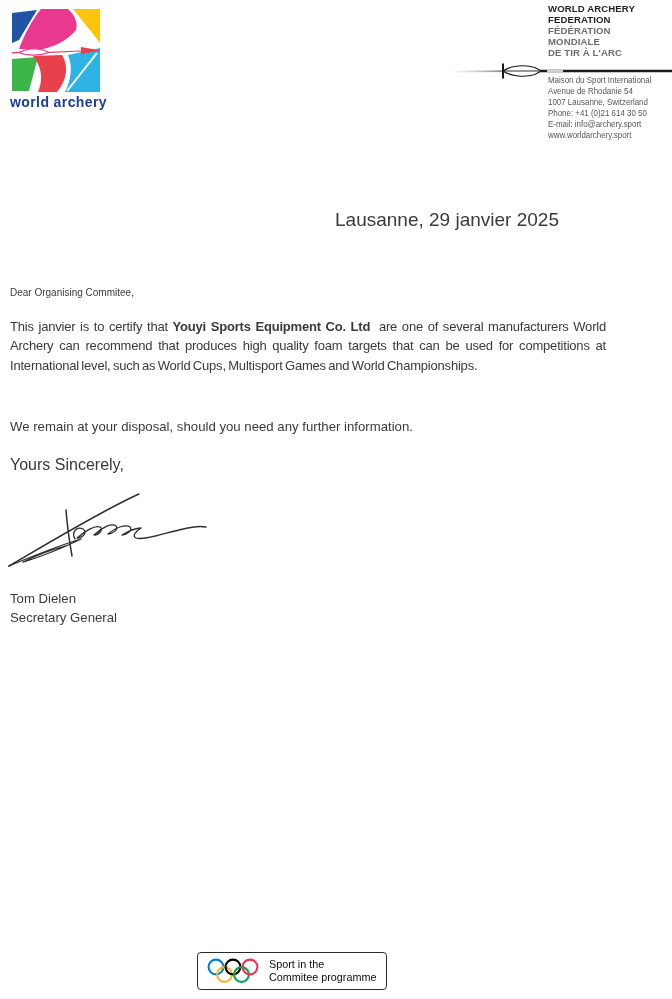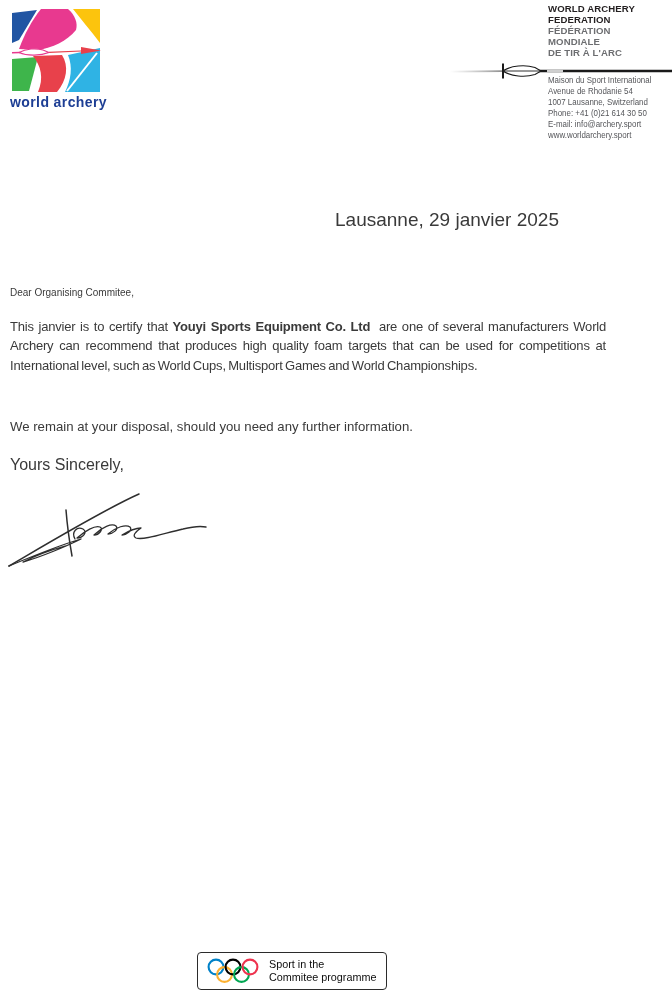--- a/index.html
+++ b/index.html
@@ -111,20 +111,24 @@
 
   <svg class="abs sig" width="205" height="88" viewBox="0 0 205 88">
     <g fill="none" stroke="#2e2e2e" stroke-linecap="round" stroke-linejoin="round">
       <path stroke-width="1.6" d="M4,83 C40,62 100,26 134,11"></path>
       <path stroke-width="1.3" d="M4,83 C28,73 52,63 76,56 C62,63 36,74 18,79 C30,73 46,67 60,63"></path>
       <path stroke-width="1.5" d="M61,27 C62,40 64,56 67,73"></path>
       <path stroke-width="1.3" d="M70,56 C66,49 72,43 78,46 C83,49 78,55 72,55 C80,48 90,42 95,44 C99,46 94,52 89,52 C97,44 107,40 111,43 C114,46 108,51 103,51 C111,44 121,41 125,44 C128,47 122,52 117,52 C122,49 130,45 136,45 C130,49 127,53 131,55 C138,58 160,50 178,46 C186,44 196,43 201,44"></path>
     </g>
   </svg>
 
+  <div class="abs sender">
+    <div>Tom Dielen</div>
+    <div>Secretary General</div>
+  </div>
 
   <div class="abs badge">
     <svg width="54" height="27" viewBox="0 0 54 27">
       <g fill="none" stroke-width="2.1">
         <circle cx="9" cy="9" r="7.4" stroke="#0081c8"></circle>
         <circle cx="17.5" cy="16.5" r="7.4" stroke="#fcb131"></circle>
         <circle cx="26" cy="9" r="7.4" stroke="#000000"></circle>
         <circle cx="34.5" cy="16.5" r="7.4" stroke="#00a651"></circle>
         <circle cx="43" cy="9" r="7.4" stroke="#ee334e"></circle>
       </g>

